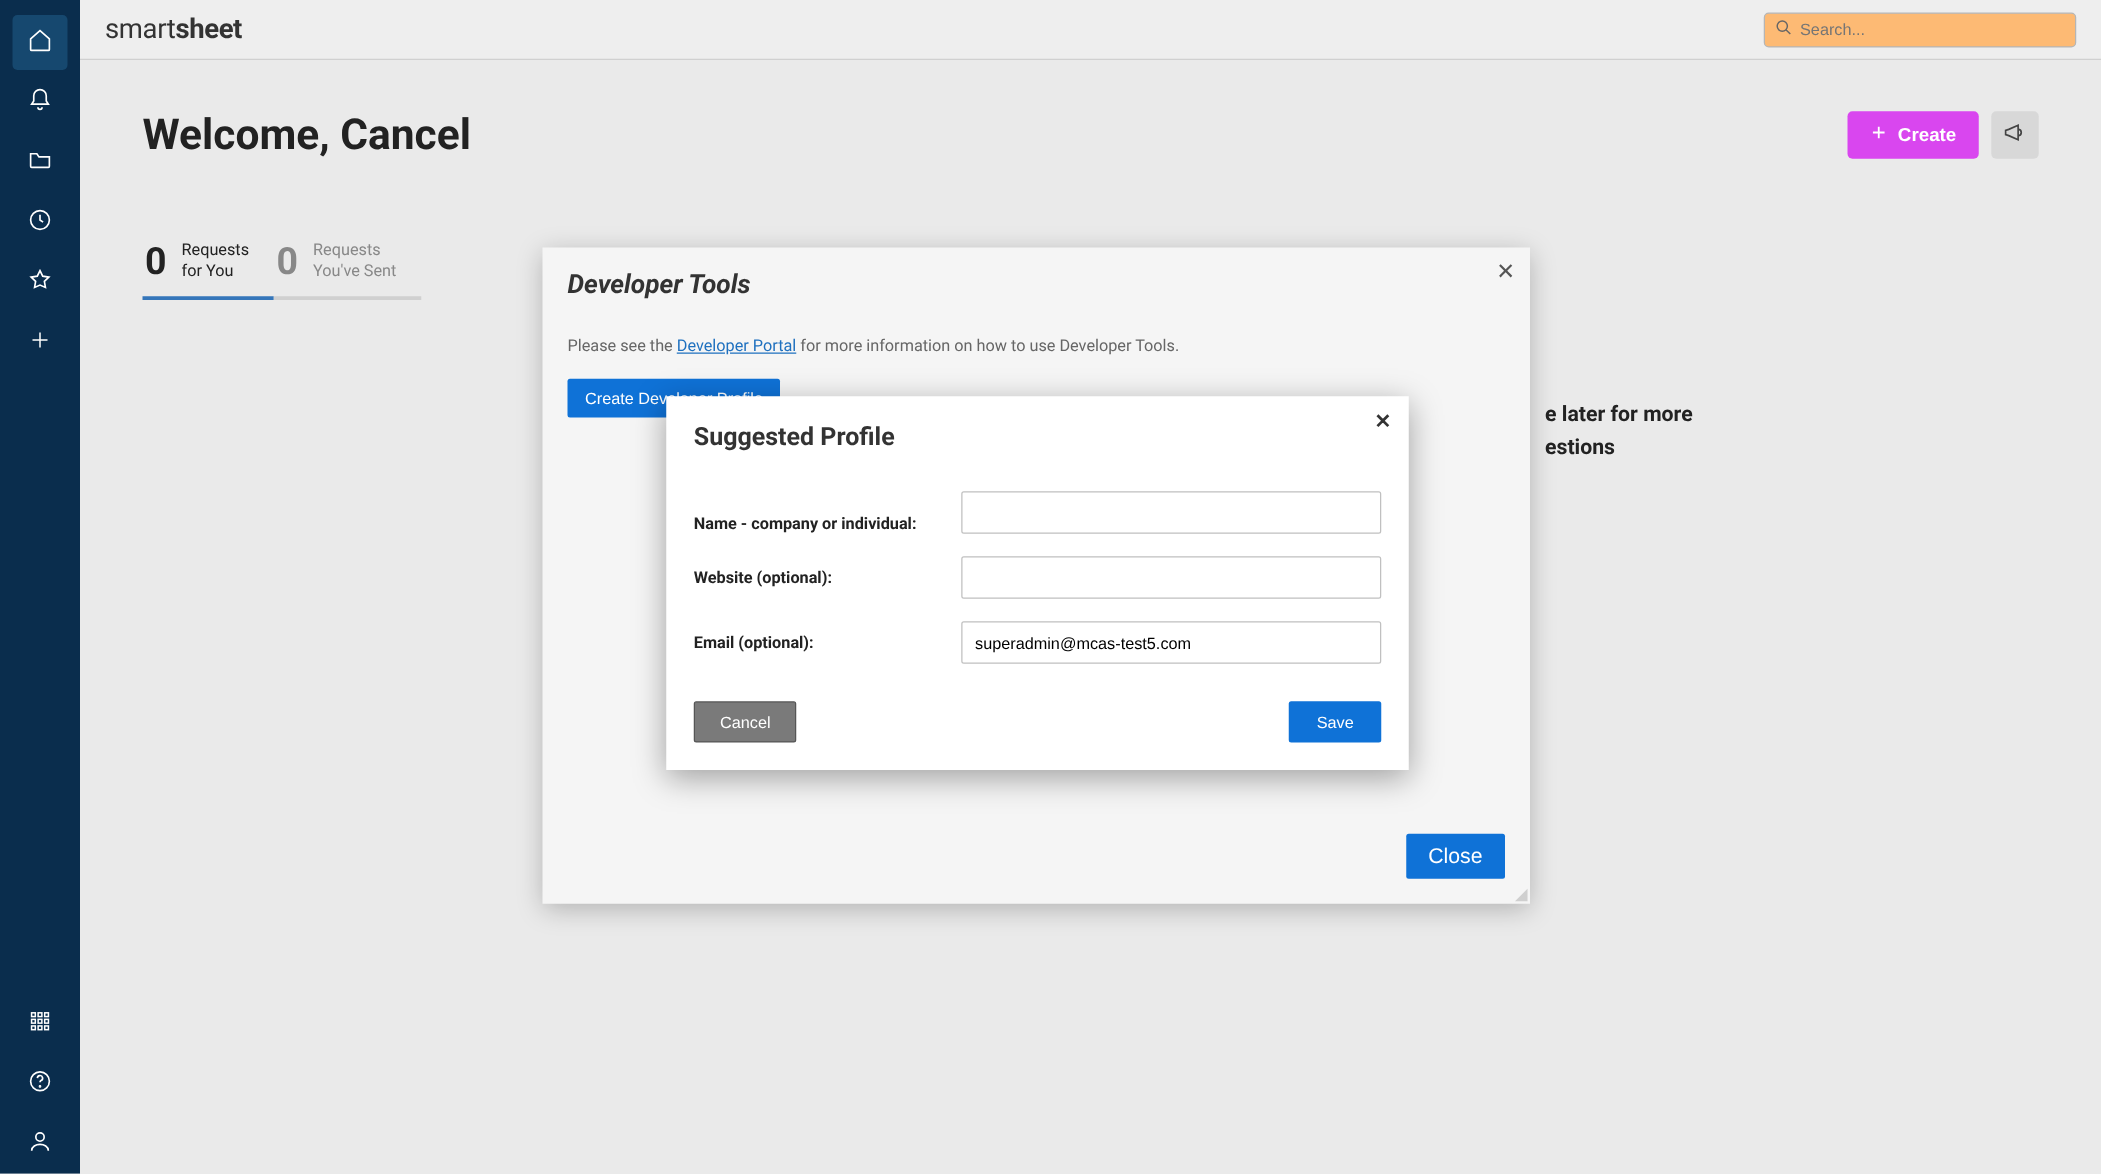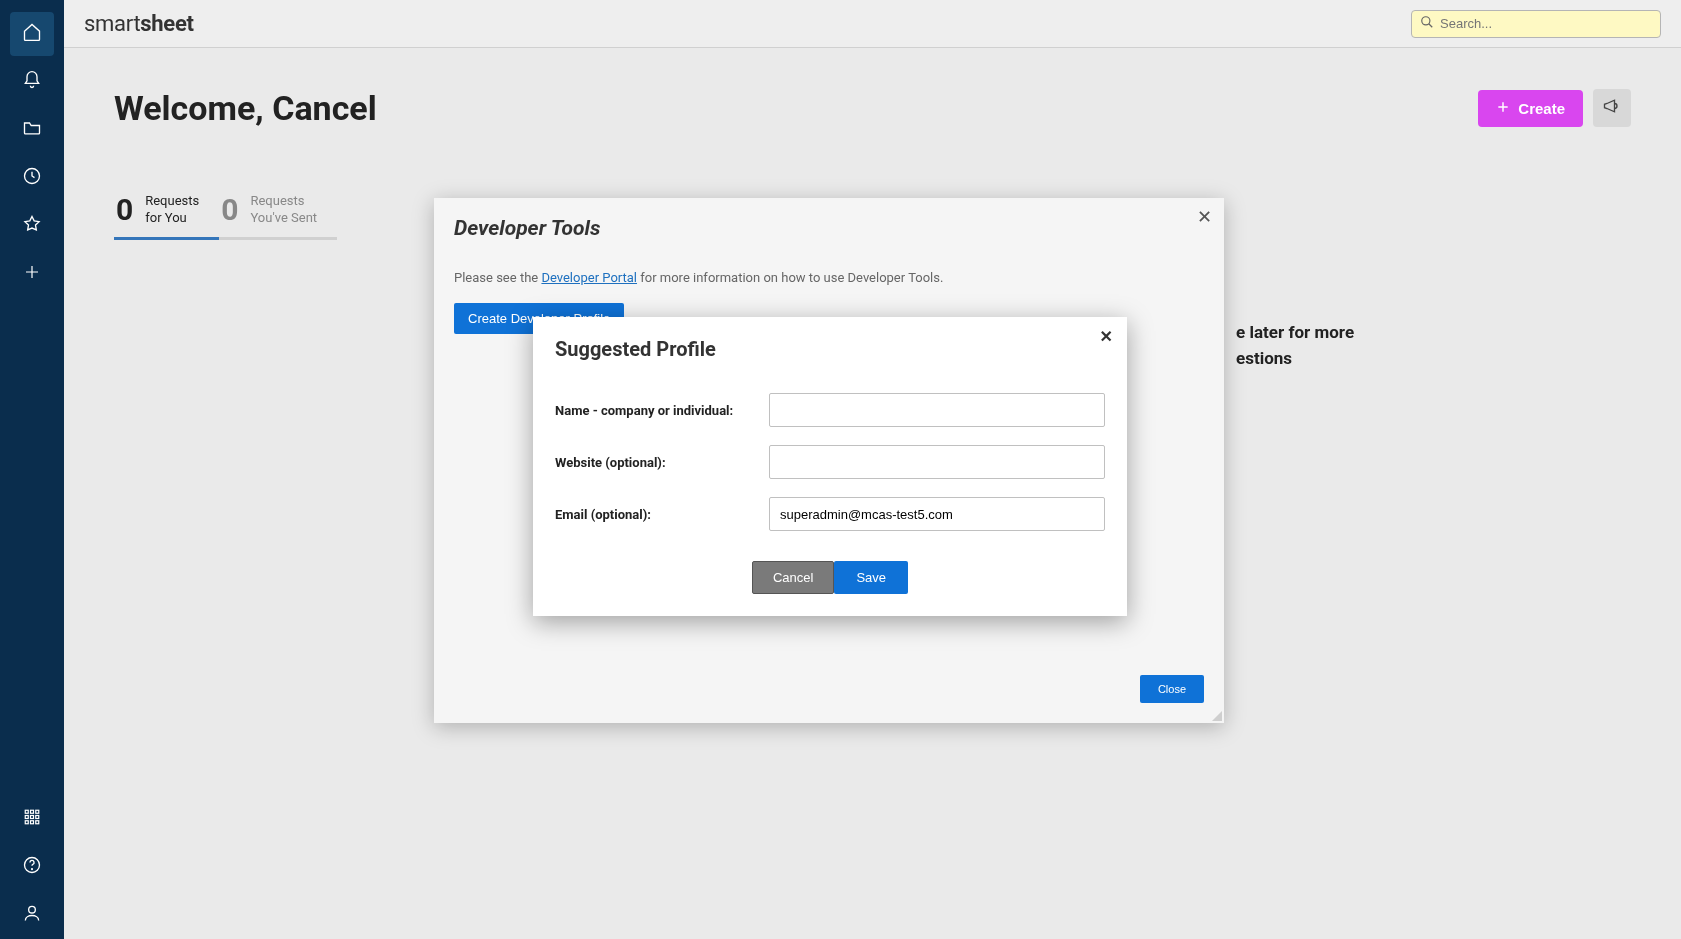--- a/index.html
+++ b/index.html
@@ -9,21 +9,21 @@
 .left-sidebar { position: absolute; left: 0; top: 0; width: 64px; height: 100%; background: #0a2d4d; display: flex; flex-direction: column; align-items: center; padding-top: 10px; }
 .left-sidebar .nav-item { width: 44px; height: 44px; display: flex; align-items: center; justify-content: center; margin: 2px 0; border-radius: 4px; cursor: pointer; }
 .left-sidebar .nav-item.active { background: #16486f; }
 .left-sidebar .spacer { flex: 1; }
 .left-sidebar .nav-item svg { stroke: #fff; fill: none; stroke-width: 1.6; }
 
 
 .top-bar { position: absolute; left: 64px; right: 0; top: 0; height: 48px; background: #eeeeee; border-bottom: 1px solid #d0d0d0; display: flex; align-items: center; padding: 0 20px; }
 .logo { font-size: 22px; color: #333; font-weight: 400; letter-spacing: -0.3px; }
 .logo b { font-weight: 700; }
-.search-box { margin-left: auto; width: 250px; height: 28px; border: 1px solid #b5b5b5; border-radius: 4px; background: #fef9c3; display: flex; align-items: center; padding: 0 8px; }
+.search-box { margin-left: auto; width: 250px; height: 28px; border: 1px solid #b5b5b5; border-radius: 4px; background: #fdba74; display: flex; align-items: center; padding: 0 8px; }
 .search-box input { border: none; background: transparent; outline: none; flex: 1; font-size: 13px; color: #555; margin-left: 6px; }
 .search-box svg { stroke: #666; fill: none; stroke-width: 2; }
 
 
 .main { position: absolute; left: 64px; right: 0; top: 48px; bottom: 0; background: #eaeaea; padding: 40px 50px; overflow: hidden; }
 .welcome-row { display: flex; align-items: center; }
 .welcome-title { font-size: 34px; font-weight: 700; color: #222; }
 .create-btn { margin-left: auto; background: #d946ef; color: #fff; border: none; border-radius: 4px; padding: 10px 18px; font-size: 15px; font-weight: 700; display: flex; align-items: center; gap: 8px; cursor: pointer; }
 .create-btn svg { stroke: #fff; stroke-width: 2.5; }
 .announce-btn { width: 38px; height: 38px; background: #d8d8d8; border-radius: 4px; margin-left: 10px; display: flex; align-items: center; justify-content: center; cursor: pointer; }
@@ -50,34 +50,34 @@
 .empty-body { margin-top: 12px; font-size: 14px; color: #666; line-height: 1.5; }
 
 
 .modal-devtools { position: absolute; left: 434px; top: 198px; width: 790px; height: 525px; background: #f5f5f5; box-shadow: 0 4px 20px rgba(0,0,0,0.25); }
 .modal-devtools .close-x { position: absolute; top: 8px; right: 12px; font-size: 18px; color: #555; cursor: pointer; }
 .modal-devtools .dt-body { padding: 18px 20px; }
 .modal-devtools h2 { font-size: 21px; font-weight: 700; color: #333; font-style: italic; }
 .modal-devtools .dt-text { margin-top: 30px; font-size: 13px; color: #666; }
 .modal-devtools .dt-text a { color: #1e70bf; text-decoration: underline; }
 .modal-devtools .dt-create-btn { margin-top: 18px; background: #0f72d7; color: #fff; border: none; border-radius: 2px; padding: 8px 14px; font-size: 13px; cursor: pointer; }
-.modal-devtools .dt-close-btn { position: absolute; right: 20px; bottom: 20px; background: #0f72d7; color: #fff; border: none; border-radius: 2px; padding: 8px 18px; font-size: 11px; cursor: pointer; }
+.modal-devtools .dt-close-btn { position: absolute; right: 20px; bottom: 20px; background: #0f72d7; color: #fff; border: none; border-radius: 2px; padding: 8px 18px; font-size: 17px; cursor: pointer; }
 .resize-grip { position: absolute; right: 2px; bottom: 2px; width: 12px; height: 12px; }
 .resize-grip::before { content: ""; position: absolute; right: 0; bottom: 0; width: 0; height: 0; border-left: 10px solid transparent; border-bottom: 10px solid #aaa; opacity: 0.5; }
 
 
 .modal-profile { position: absolute; left: 533px; top: 317px; width: 594px; background: #fff; box-shadow: 0 6px 24px rgba(0,0,0,0.35); }
 .modal-profile .close-x { position: absolute; top: 10px; right: 14px; font-size: 16px; color: #333; cursor: pointer; font-weight: bold; }
 .modal-profile .p-body { padding: 20px 22px 22px 22px; }
 .modal-profile h2 { font-size: 20px; font-weight: 700; color: #333; }
 .form-row { display: flex; align-items: center; margin-top: 18px; }
-.form-row:first-of-type { margin-top: 32px; }
+.form-row:first-of-type { margin-top: 32px; align-items: flex-end; }
 .form-row label { width: 214px; font-size: 13px; font-weight: 700; color: #222; }
 .form-row input { flex: 1; height: 34px; border: 1px solid #c0c0c0; border-radius: 2px; padding: 0 10px; font-size: 13px; outline: none; }
-.p-actions { display: flex; justify-content: center; gap: 0; margin-top: 30px; }
+.p-actions { display: flex; justify-content: space-between; gap: 0; margin-top: 30px; }
 .btn-cancel { background: #7a7a7a; color: #fff; border: 1px solid #555; border-radius: 2px; padding: 8px 20px; font-size: 13px; cursor: pointer; }
 .btn-save { background: #0f72d7; color: #fff; border: none; border-radius: 2px; padding: 8px 22px; font-size: 13px; cursor: pointer; }
 </style>
 </head>
 <body>
 
 <div class="left-sidebar">
   <div class="nav-item active">
     <span><svg width="20" height="20" viewBox="0 0 24 24">
           <path d="M3 11l9-8 9 8v10a1 1 0 0 1-1 1H4a1 1 0 0 1-1-1z"></path>

